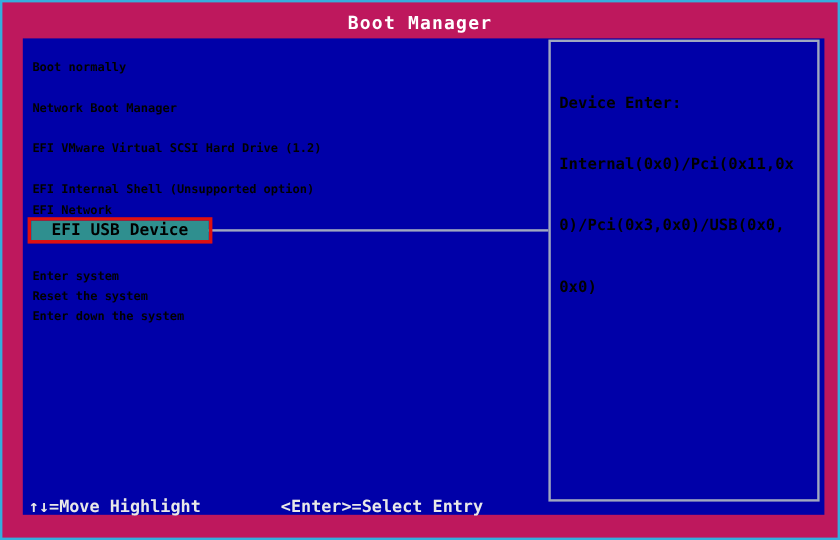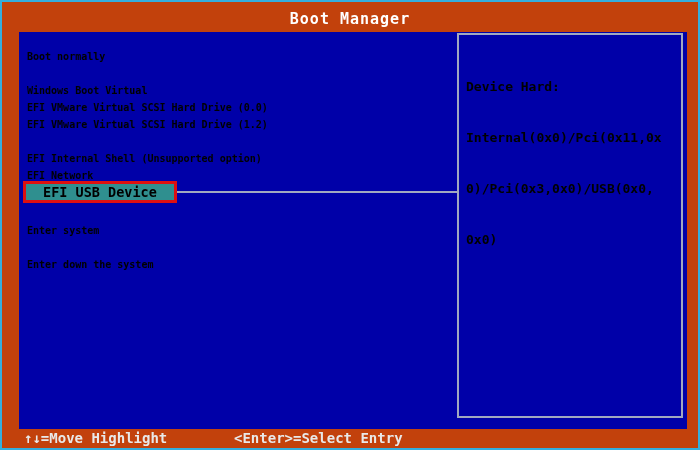--- a/index.html
+++ b/index.html
@@ -1,21 +1,21 @@
 <!DOCTYPE html>
 <html><head>
 <meta charset="utf-8">
 <style>
   html, body { margin: 0; padding: 0; background: #000; }
   #screen {
     position: relative;
     width: 700px;
     height: 450px;
     box-sizing: border-box;
-    background: #c2410c;
+    background: #be185d;
     border: 2px solid #35AEDD;
     overflow: hidden;
     font-family: "DejaVu Sans Mono", "Liberation Mono", monospace;
   }
   .title {
     position: absolute;
     top: 8px;
     left: 0;
     width: 100%;
     text-align: center;
@@ -89,52 +89,51 @@
   }
   .footer-hint {
     position: absolute;
     top: 412px;
     height: 18px;
     line-height: 18px;
     color: #E8E8E8;
     font-size: 14px;
     font-weight: bold;
     white-space: pre;
-    margin-top: 15px;
   }
   #hint-move { left: 22px; }
   #hint-select { left: 232px; }
 </style>
 </head>
 <body>
 
 <div id="screen">
 
   <div class="title">Boot Manager</div>
 
   <div class="blue-panel"></div>
 
   <div class="menu-row" style="top:46px">Boot normally</div>
-  <div class="menu-row" style="top:80px">Windows Boot Virtual</div>
-  <div class="menu-row" style="top:97px">EFI VMware Virtual SCSI Hard Drive (0.0)</div>
+  <div class="menu-row" style="top:80px">Network Boot Manager</div>
   <div class="menu-row" style="top:114px">EFI VMware Virtual SCSI Hard Drive (1.2)</div>
   <div class="menu-row" style="top:148px">EFI Internal Shell (Unsupported option)</div>
   <div class="menu-row" style="top:165px">EFI Network</div>
 
   <div class="selected-wrap">
     <span class="selected-item">EFI USB Device</span>
   </div>
   <div class="connector-line"></div>
 
   <div class="menu-row" style="top:220px">Enter system</div>
+  <div class="menu-row" style="top:237px">Reset the system</div>
   <div class="menu-row" style="top:254px">Enter down the system</div>
 
   <div class="device-panel">
     <div class="device-panel-inner">
-      <div>Device Hard:</div>
+      <div>Device Enter:</div>
       <div>Internal(0x0)/Pci(0x11,0x</div>
       <div>0)/Pci(0x3,0x0)/USB(0x0,</div>
       <div>0x0)</div>
     </div>
   </div>
 
   <div class="footer-hint" id="hint-move">↑↓=Move Highlight</div>
   <div class="footer-hint" id="hint-select">&lt;Enter&gt;=Select Entry</div>
 
 </div>

